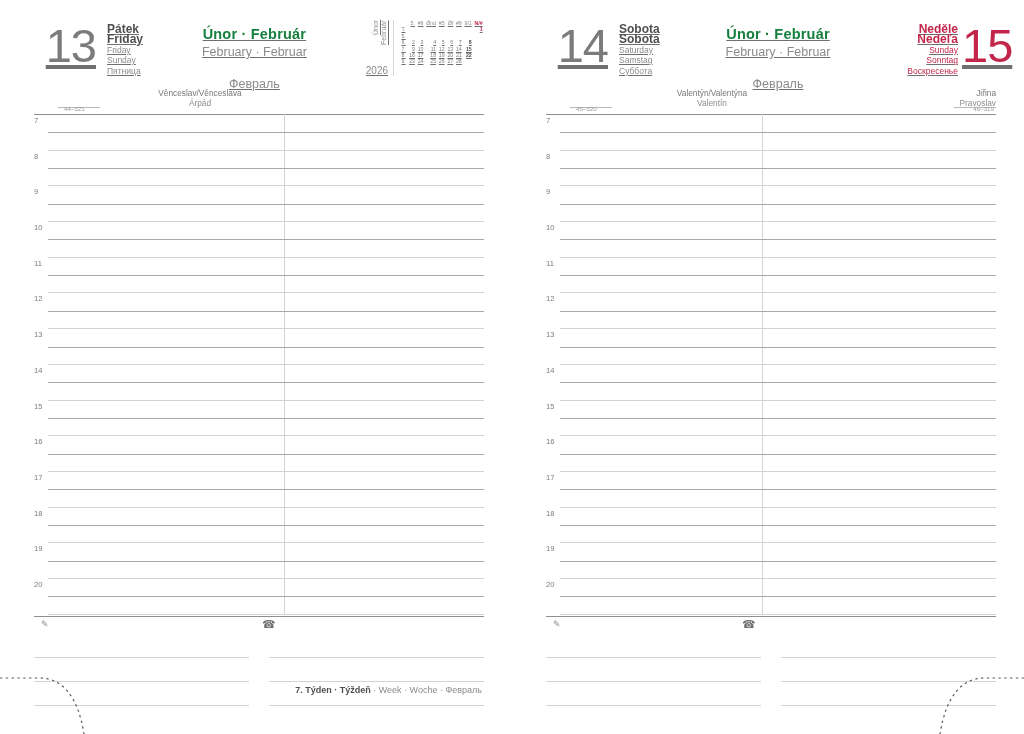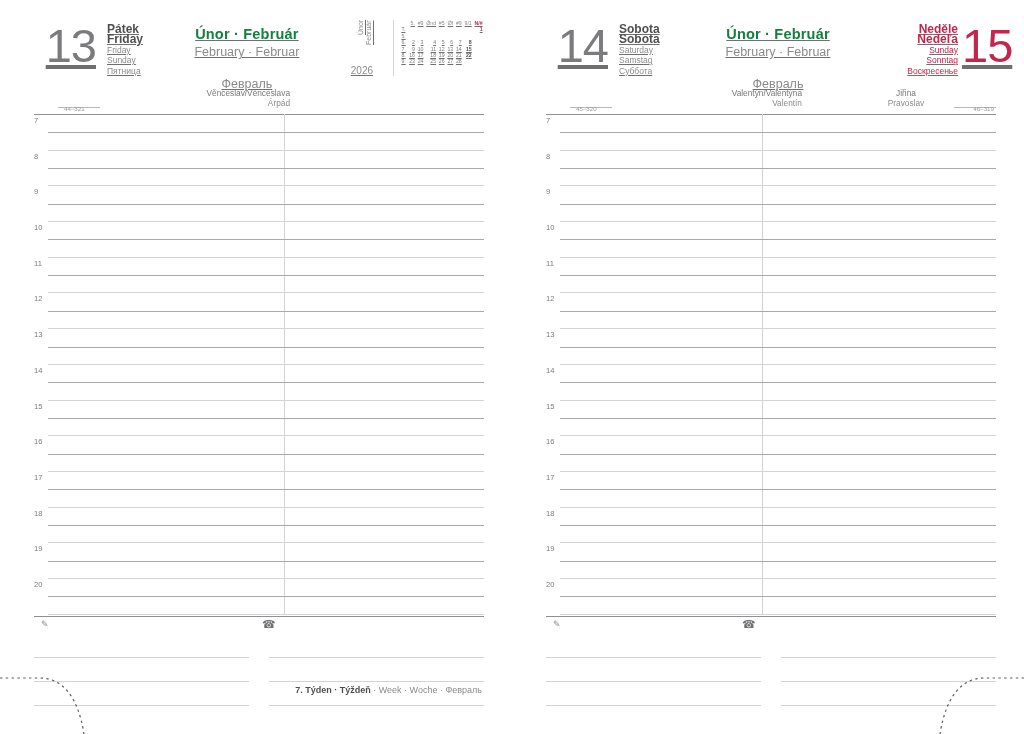--- a/index.html
+++ b/index.html
@@ -88,21 +88,21 @@
   }
 
   
   .mini-wrap {
     display: flex;
     align-items: flex-start;
     padding-top: 20px;
   }
   .mini-side {
     border-right: 1px solid #d4d4d6;
-    padding-right: 20px;
+    padding-right: 5px;
     margin-right: 6px;
     height: 56px;
     display: flex;
     flex-direction: column;
     justify-content: space-between;
     align-items: flex-end;
   }
   .mini-vert {
     writing-mode: vertical-rl;
     transform: rotate(180deg);
@@ -136,25 +136,25 @@
   
   .names-row {
     position: relative;
     height: 24px;
     margin-top: -4px;
   }
   .names {
     font-size: 8.3px;
     line-height: 10px;
     color: #77777a;
-    text-align: right;
+    text-align: center;
   }
   .names .n2 { color: #8b8b8d; }
   .names-left  { position: absolute; left: 76px;  width: 180px; }
-  .names-right { position: absolute; right: 0px;  width: 180px; text-align: center; }
+  .names-right { position: absolute; right: 0px;  width: 180px; text-align: right; }
   .daycode {
     position: absolute;
     font-size: 6.2px;
     color: #9a9a9c;
     bottom: 0;
   }
   .daycode.lft { left: 30px; }
   .daycode.rgt { right: 2px; }
   .code-rule {
     position: absolute;

